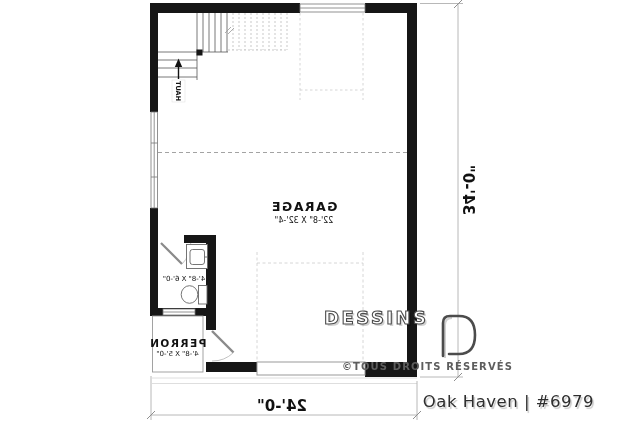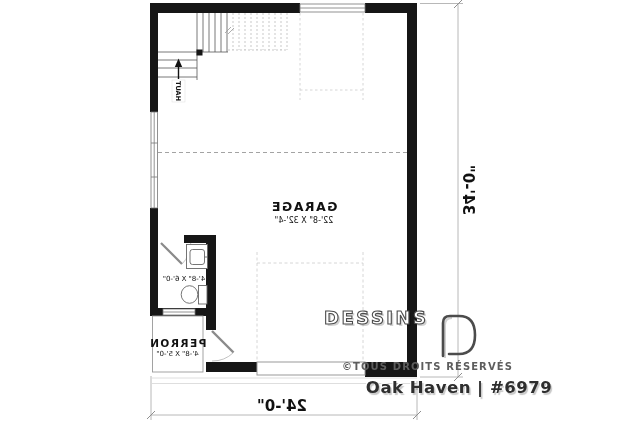--- a/index.html
+++ b/index.html
@@ -11,22 +11,22 @@
   .dim-big{font-weight:bold;}
   
   #brand{position:absolute;right:34px;top:309px;width:270px;text-align:right;}
   .brand-row{display:flex;align-items:flex-start;justify-content:flex-start;gap:6px;}
   .brand-words{text-align:right;line-height:1.02;
       font-weight:bold;font-size:18px;letter-spacing:2.5px;
       color:#fff;-webkit-text-stroke:1.1px #4c4c4c;
       text-shadow:2px 2px 0 rgba(0,0,0,.18);}
   .brand-rights{margin-top:2px;font-size:10px;letter-spacing:1.1px;color:#5d5d5d;
       font-weight:bold;text-align:left;padding-left:18px;}
-  .brand-title{margin-top:6px;font-size:16.5px;font-weight:bold;color:#2e2e2e;
-      letter-spacing:.5px;text-align:center;
+  .brand-title{margin-top:20px;font-size:16.5px;font-weight:normal;color:#2e2e2e;
+      letter-spacing:.5px;text-align:right;
       text-shadow:-1px -1px 0 rgba(255,255,255,.95),1.5px 1.5px 1px rgba(0,0,0,.22);}
 </style>
 </head>
 <body>
 
 <div id="screen">
 
   <svg id="plan-svg" width="628" height="424" viewBox="0 0 628 424">
 
     <g fill="#161616" stroke="none">

